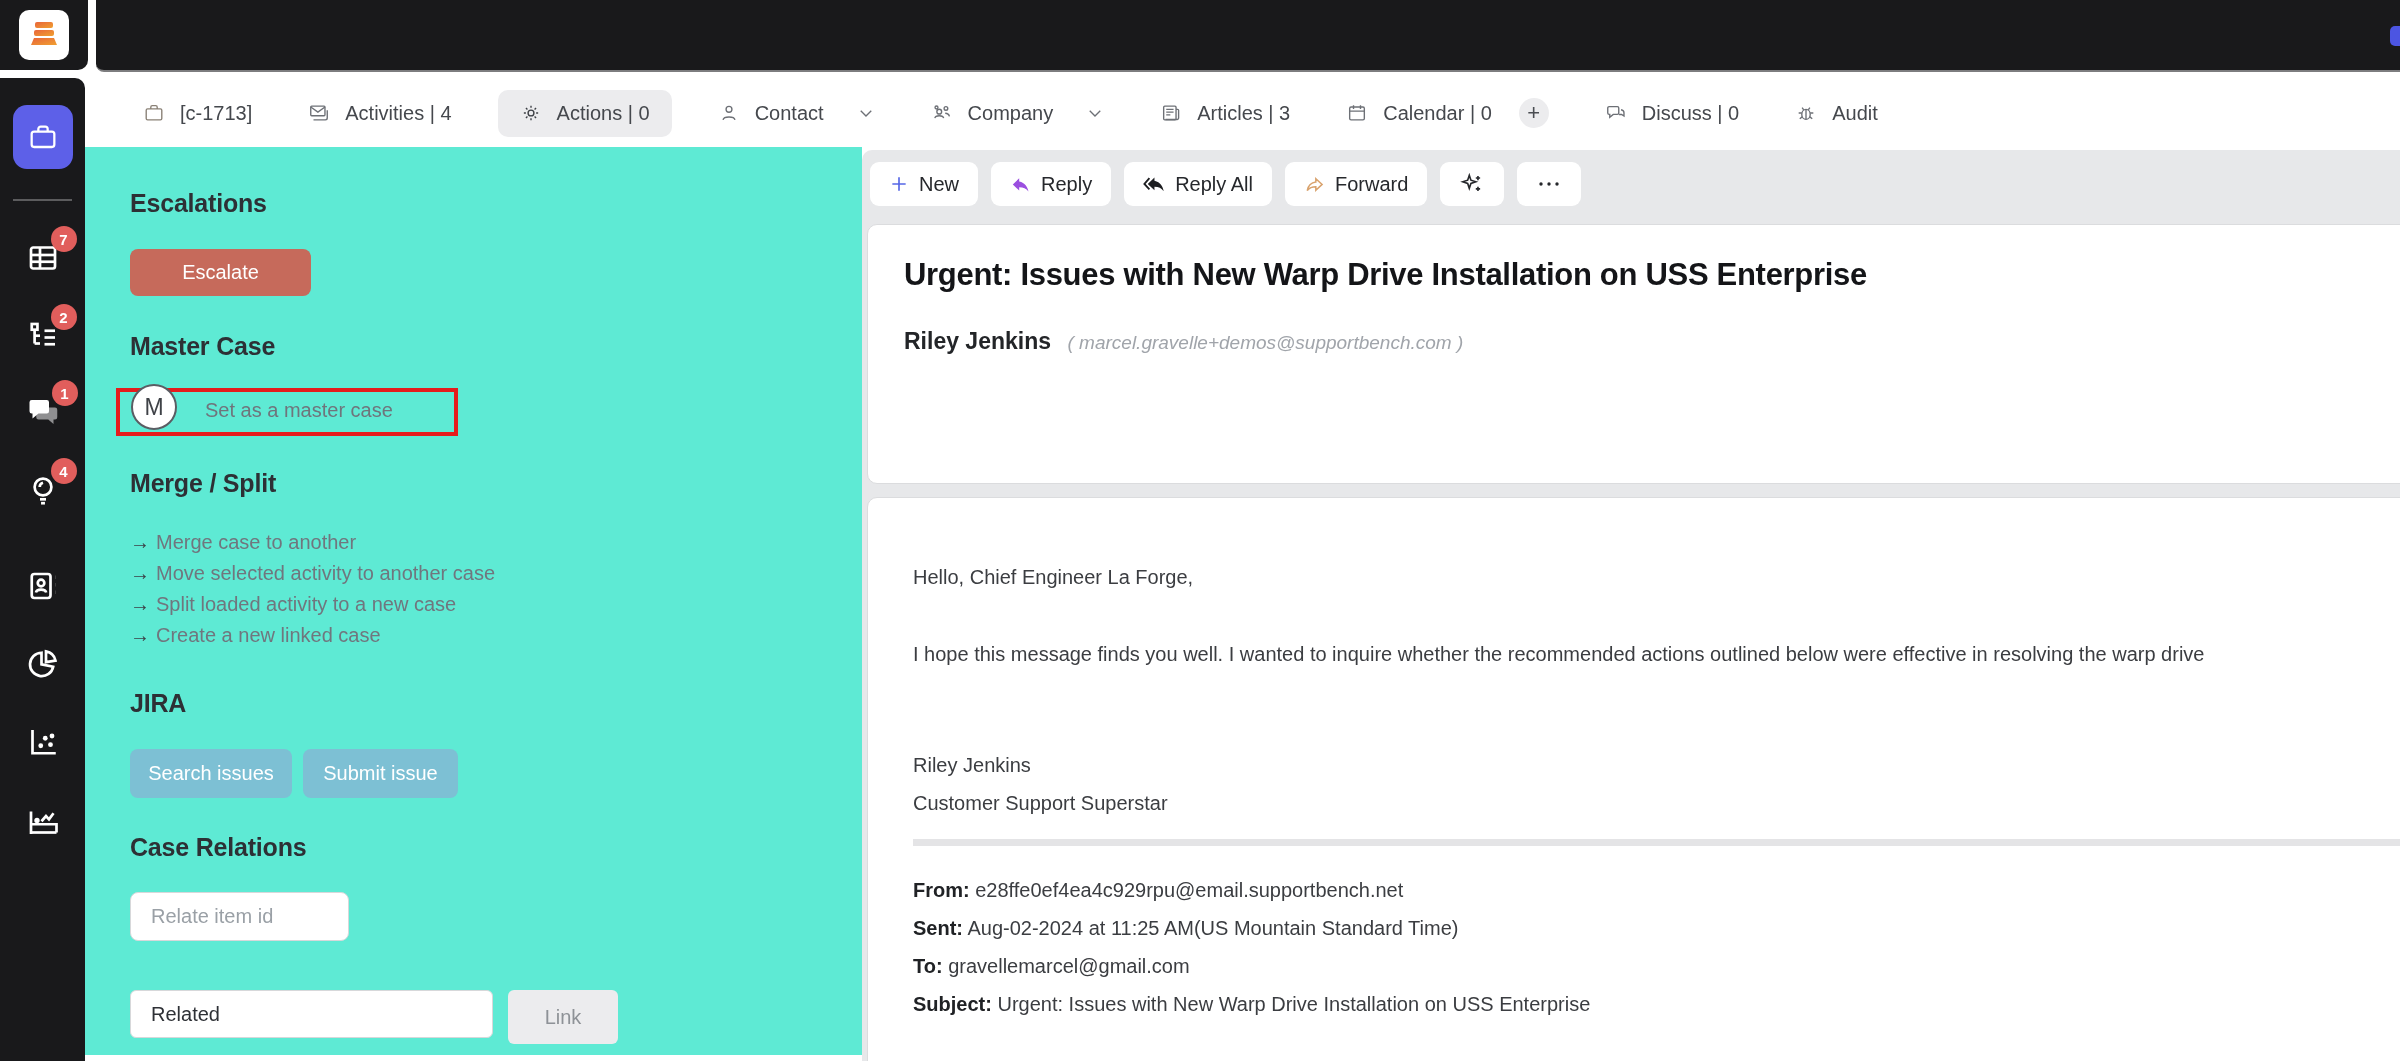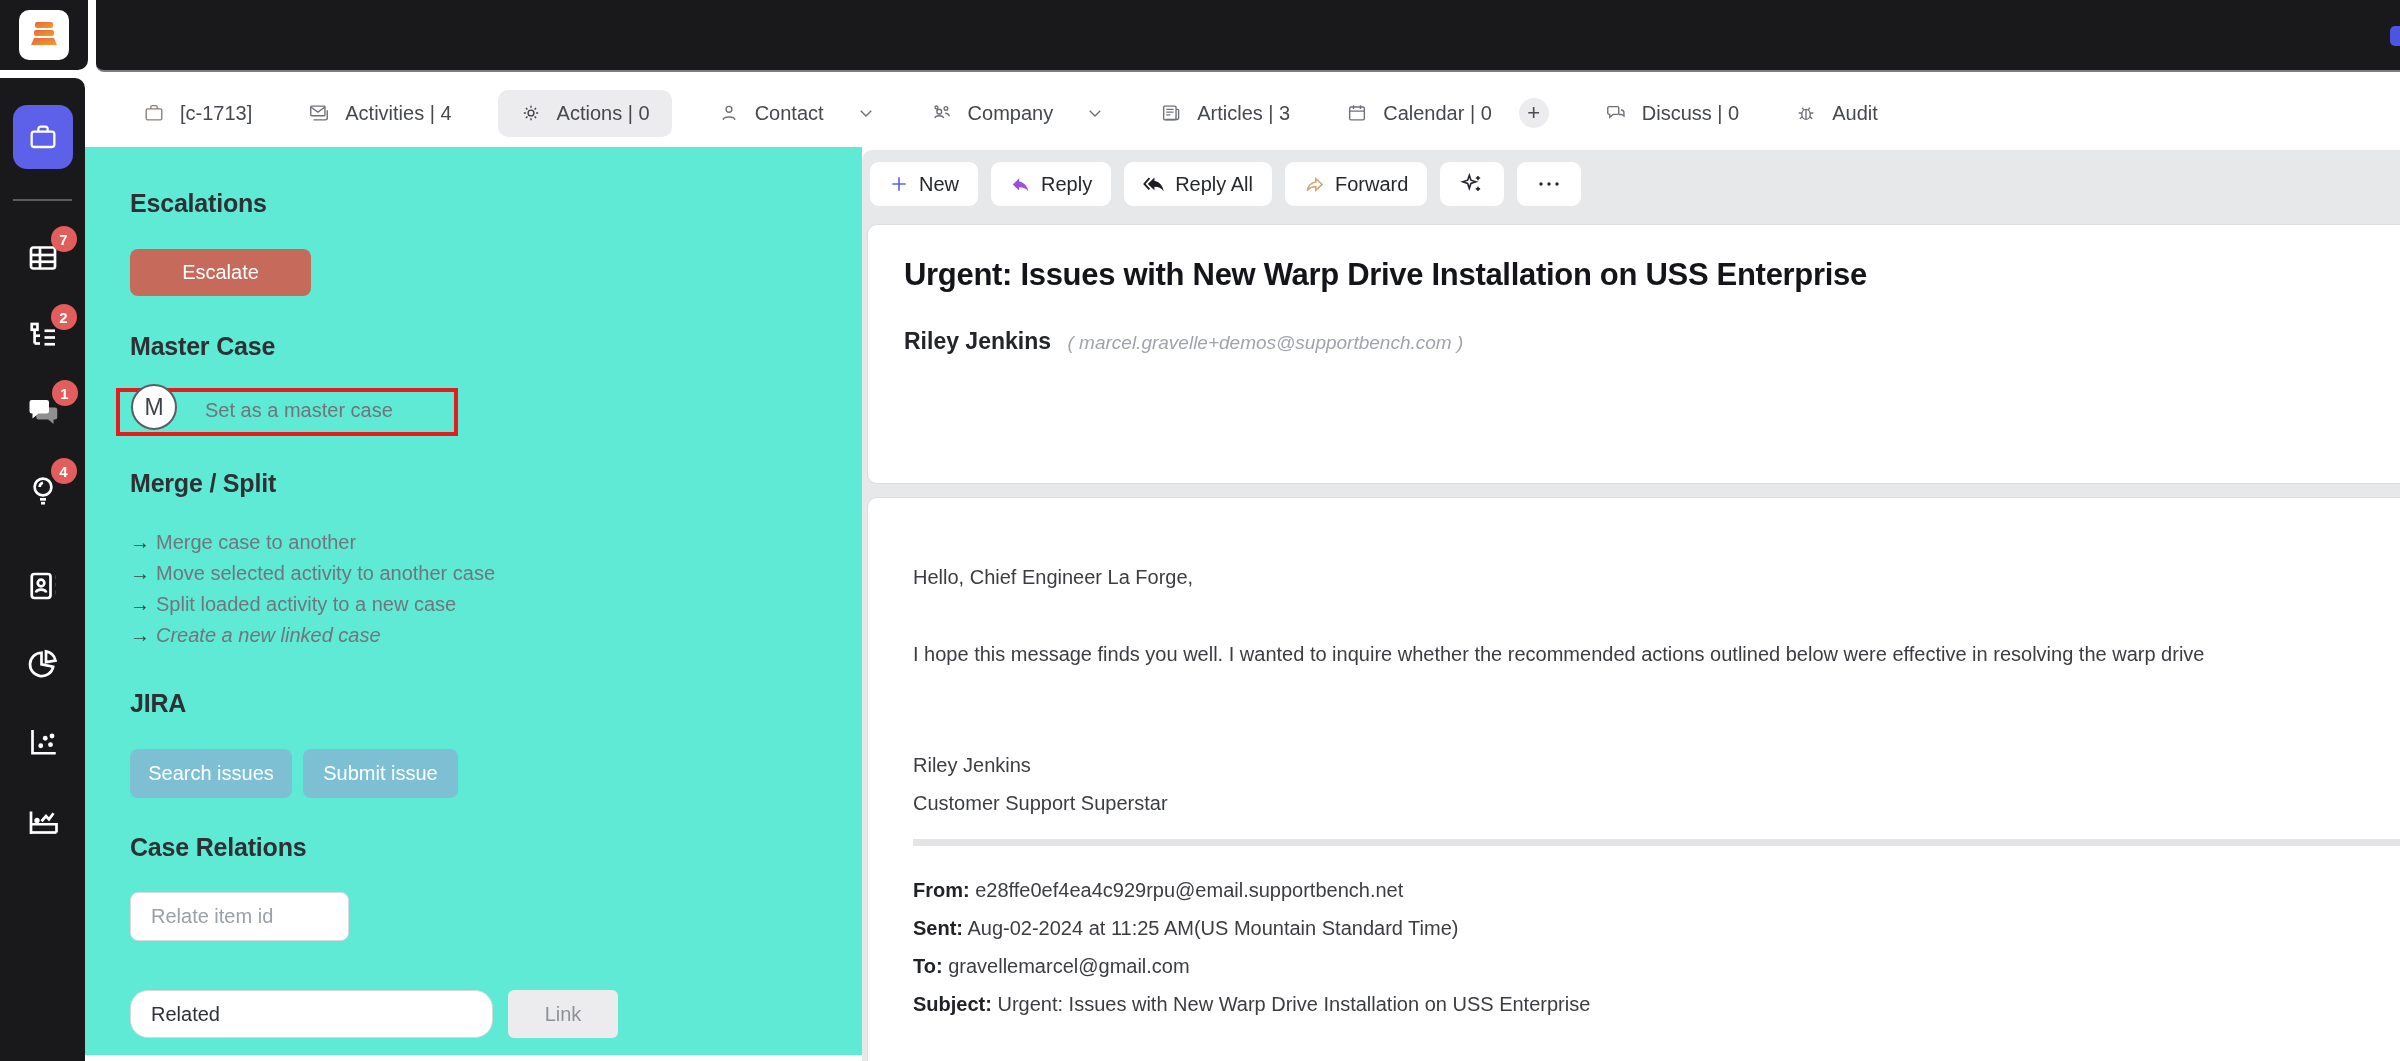--- a/index.html
+++ b/index.html
@@ -54,21 +54,21 @@
     border:2px solid #5a5d63; background:#fff; color:#3f4247; font-size:23px;
     display:flex; align-items:center; justify-content:center; }
   .master-label { position:absolute; left:120px; top:252px; font-size:20px; color:#6f757c; }
   .ms-link { position:absolute; left:45px; font-size:20px; color:#70767e; white-space:nowrap; cursor:pointer; }
   .ms-link .arr { color:#3c4046; margin-right:6px; }
   .btn-jira { position:absolute; top:602px; height:49px; background:#7dc0d4; border:none; border-radius:8px;
     color:#fff; font-size:20px; font-family:inherit; }
   .inp { position:absolute; background:#fff; border:1px solid #d7d8da; font-family:inherit;
     font-size:20px; color:#2e3136; padding-left:20px; outline:none; }
   .inp::placeholder { color:#9aa0a6; }
-  .btn-link { position:absolute; left:423px; top:843px; width:110px; height:48px;
+  .btn-link { position:absolute; left:423px; top:843px; width:110px; height:54px;
     background:#ececee; border:none; border-radius:6px; color:#8e9297; font-size:20px; font-family:inherit; }
   
   .email-panel { position:absolute; left:862px; top:150px; width:1538px; height:911px;
     background:#e7e8ea; border-radius:10px 0 0 0; overflow:hidden; }
   .toolbar { position:absolute; left:8px; top:12px; display:flex; gap:13px; }
   .tb-btn { height:44px; background:#fff; border:none; border-radius:9px; display:flex; align-items:center;
     gap:10px; padding:0 19px; font-size:20px; color:#26282c; font-family:inherit; }
   .card { position:absolute; left:5px; width:1702px; background:#fff; border:1px solid #dbdcde; border-radius:10px; }
   .card-head { top:74px; height:260px; }
   .card-body { top:347px; height:620px; }
@@ -304,31 +304,31 @@
     <div class="lp-h" style="top:322px;">Merge / Split</div>
     <div class="ms-link" style="top:384px;">
       <span class="arr">→</span><span>Merge case to another</span>
     </div>
     <div class="ms-link" style="top:415px;">
       <span class="arr">→</span><span>Move selected activity to another case</span>
     </div>
     <div class="ms-link" style="top:446px;">
       <span class="arr">→</span><span>Split loaded activity to a new case</span>
     </div>
-    <div class="ms-link" style="top:477px;font-style:italic;">
+    <div class="ms-link" style="top:477px;">
       <span class="arr">→</span><span>Create a new linked case</span>
     </div>
 
     <div class="lp-h" style="top:542px;">JIRA</div>
     <button class="btn-jira" style="left:45px; width:162px;">Search issues</button>
     <button class="btn-jira" style="left:218px; width:155px;">Submit issue</button>
 
     <div class="lp-h" style="top:686px;">Case Relations</div>
     <input class="inp" style="left: 45px; top: 745px; width: 219px; height: 49px; border-radius: 8px;" placeholder="Relate item id">
-    <input class="inp" style="left: 45px; top: 843px; width: 363px; height: 48px; border-radius: 18px;" value="Related">
+    <input class="inp" style="left: 45px; top: 843px; width: 363px; height: 48px; border-radius: 6px;" value="Related">
     <button class="btn-link">Link</button>
   </div>
 
   <div class="email-panel">
     <div class="toolbar">
       <button class="tb-btn">
         <svg width="20" height="20" viewBox="0 0 24 24" fill="none" stroke="#5667e6" stroke-width="2">
           <path d="M12 4v16M4 12h16"></path>
         </svg>
         <span>New</span>

